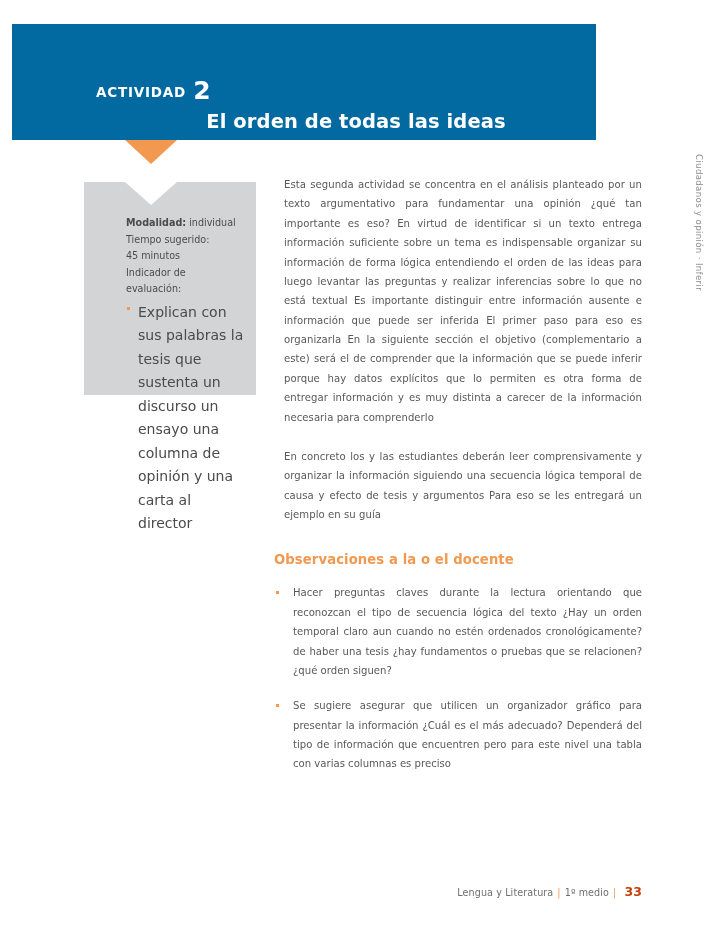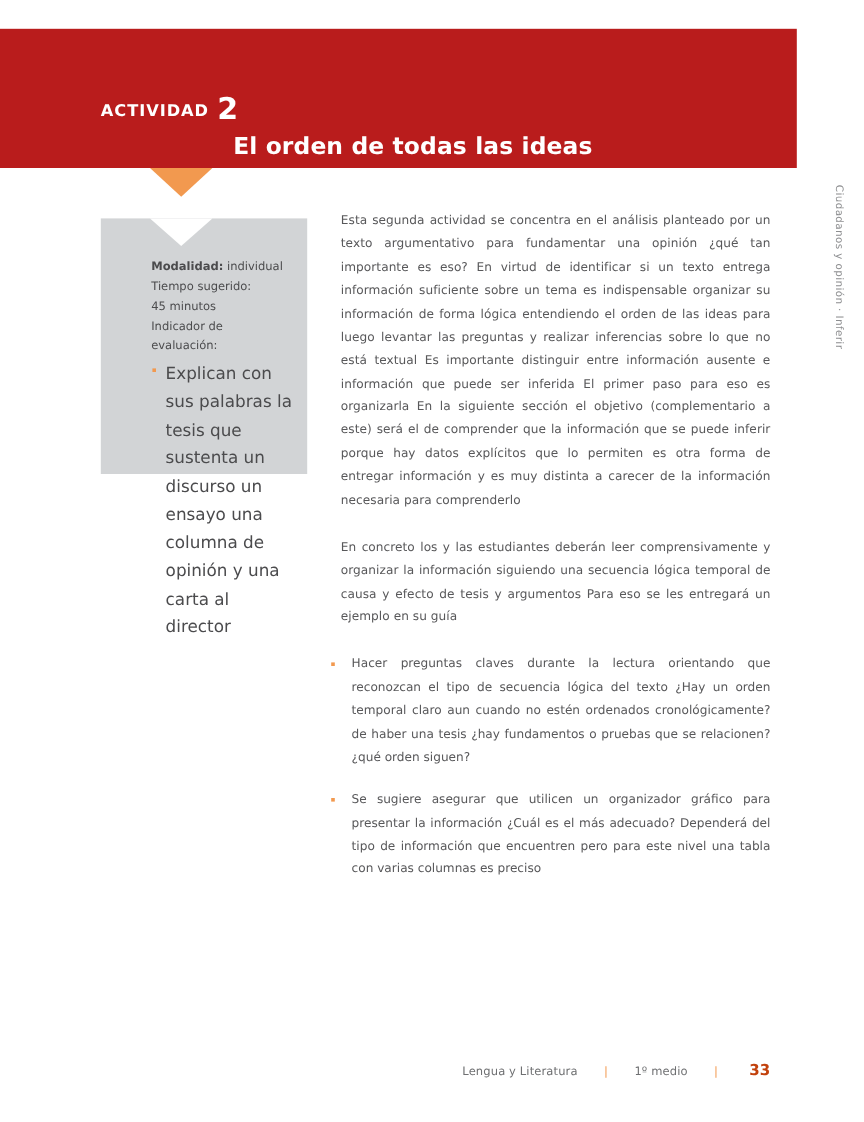--- a/index.html
+++ b/index.html
@@ -12,25 +12,25 @@
     height: 935px;
     position: relative;
     overflow: hidden;
     font-family: "DejaVu Sans", sans-serif;
     color: #58585a;
   }
 
   
   .header-band {
     position: absolute;
-    left: 0;
+    left: 12px;
     top: 24px;
-    width: 664px;
+    width: 584px;
     height: 116px;
-    background: #b91c1c;
+    background: #0369a1;
   }
   .header-inner {
     position: absolute;
     left: 84px;
     top: 52px;
     width: 520px;
   }
   .activity-kicker {
     color: #ffffff;
     font-size: 13.5px;
@@ -210,21 +210,21 @@
     background: #f2994f;
   }
 
   
   .footer {
     position: absolute;
     right: 78px;
     bottom: 36px;
     display: flex;
     align-items: baseline;
-    gap: 22px;
+    gap: 4px;
     font-size: 9.6px;
     color: #6f7072;
     letter-spacing: 0.1px;
     text-align: center;
   }
   .footer .sep { color: #f2994f; }
   .footer .page-num {
     color: #c2410c;
     font-weight: bold;
     font-size: 12.5px;
@@ -261,20 +261,21 @@
     <ul class="info-bullets">
       <li>Explican con sus palabras la tesis que sustenta un discurso  un ensayo  una columna de opinión y una carta al director</li>
     </ul>
   </div>
 </div>
 
 <div class="main-col">
   <p class="body-para">Esta segunda actividad se concentra en el análisis planteado por un texto argumentativo para fundamentar una opinión ¿qué tan importante es eso? En virtud de identificar si un texto entrega información suficiente sobre un tema  es indispensable organizar su información de forma lógica  entendiendo el orden de las ideas para luego levantar las preguntas y realizar inferencias sobre lo que no está textual  Es importante distinguir entre información ausente e información que puede ser inferida  El primer paso para eso es organizarla  En la siguiente sección el objetivo (complementario a este)  será el de comprender que la información que se puede inferir porque hay datos explícitos que lo permiten  es otra forma de entregar información  y es muy distinta a carecer de la información necesaria para comprenderlo</p>
   <p class="body-para">En concreto  los y las estudiantes deberán leer comprensivamente y organizar la información siguiendo una secuencia lógica  temporal  de causa y efecto  de tesis y argumentos  Para eso  se les entregará un ejemplo en su guía</p>
 
+  <h2 class="section-heading">Observaciones a la o el docente</h2>
 
   <ul class="obs-list">
     <li>Hacer preguntas claves durante la lectura orientando que reconozcan el tipo de secuencia lógica del texto ¿Hay un orden temporal claro  aun cuando no estén ordenados cronológicamente?  de haber una tesis ¿hay fundamentos o pruebas que se relacionen? ¿qué orden siguen?</li>
     <li>Se sugiere asegurar que utilicen un organizador gráfico para presentar la información ¿Cuál es el más adecuado? Dependerá del tipo de información que encuentren  pero para este nivel una tabla con varias columnas es preciso</li>
   </ul>
 </div>
 
 <div class="footer">
   <span>Lengua y Literatura</span>
   <span class="sep">|</span>

